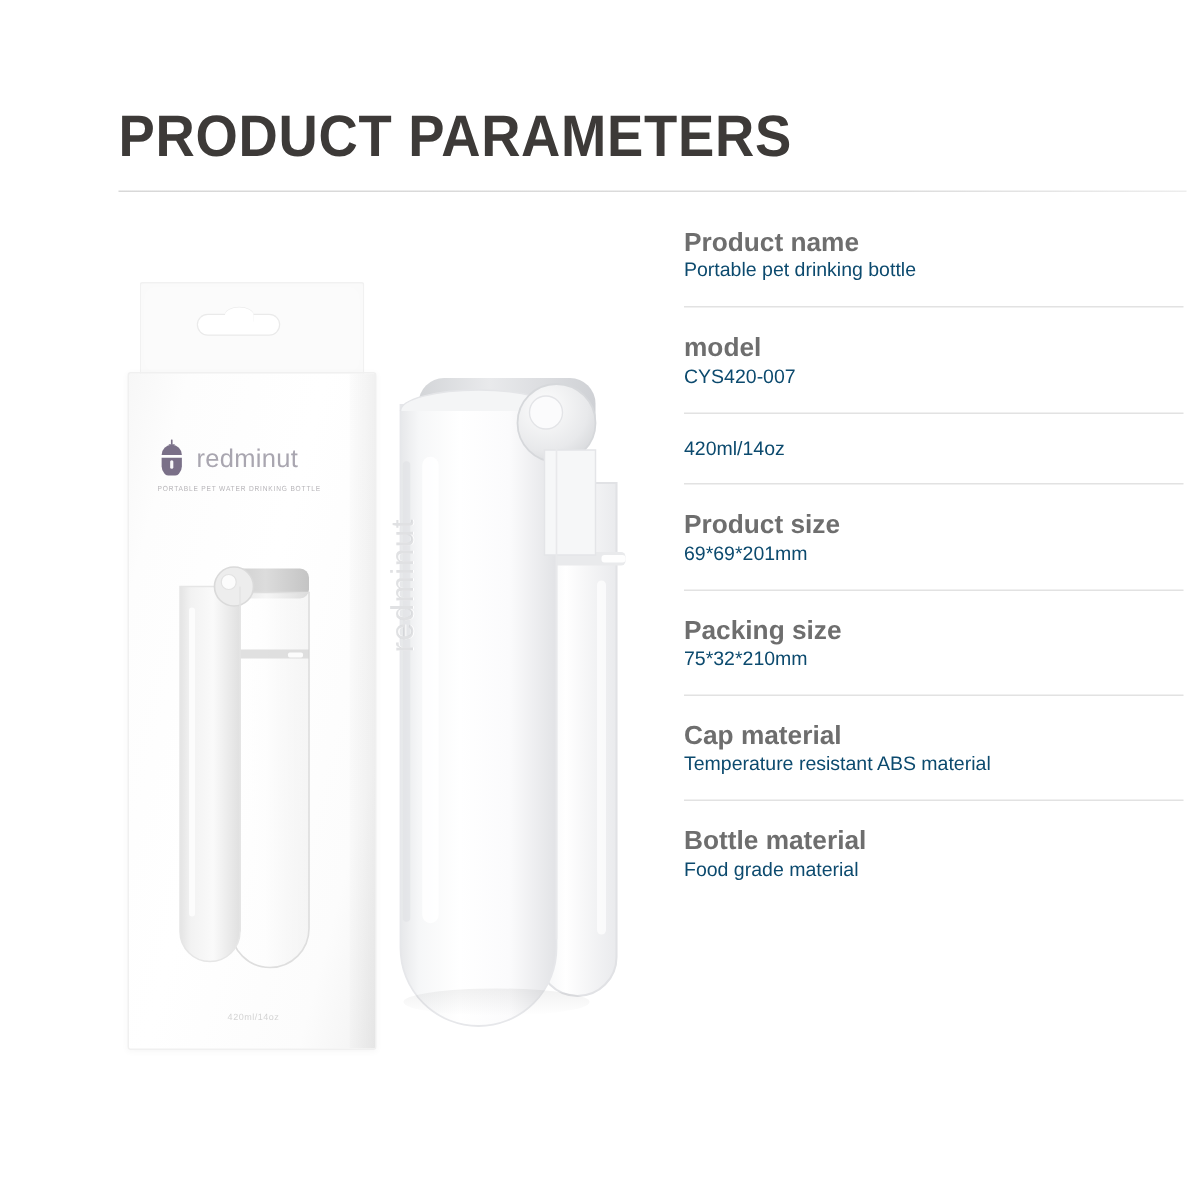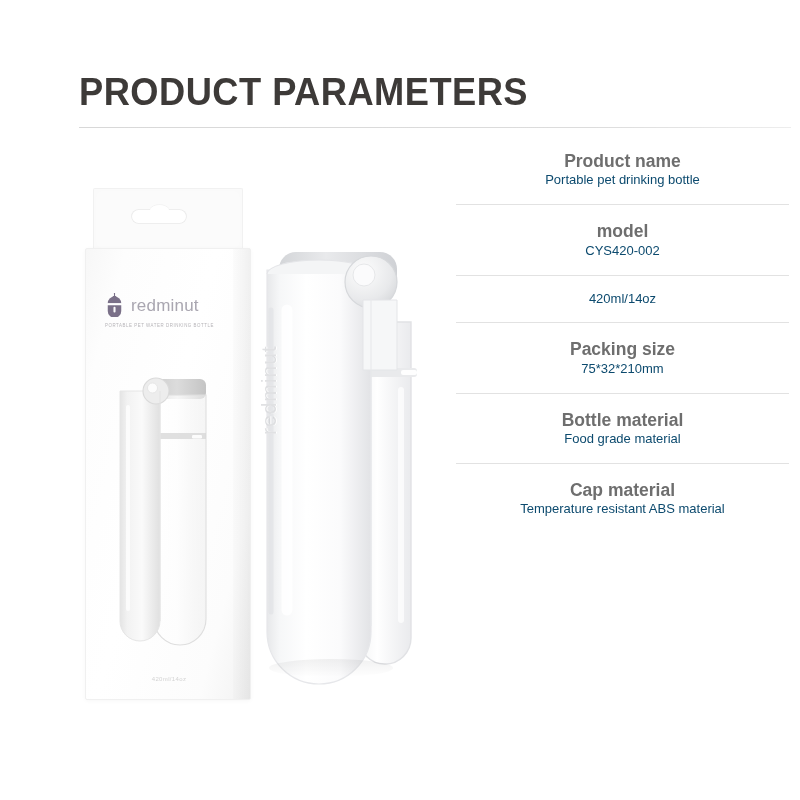--- a/index.html
+++ b/index.html
@@ -204,21 +204,21 @@
   }
 
   
   .spec-list {
     position: absolute;
     left: 433px;
     top: 150px;
     width: 333px;
   }
 
-  .spec-row { position: relative; padding: 0 0 15px 0; text-align: center; }
+  .spec-row { position: relative; padding: 0 0 15px 0; }
   .spec-row + .spec-row { padding-top: 16px; }
   .spec-row + .spec-row::before {
     content: "";
     position: absolute;
     left: 0;
     top: 0;
     width: 100%;
     height: 1px;
     background: #e2e2e2;
   }
@@ -384,37 +384,41 @@
 
   <div class="spec-list">
 
     <div class="spec-row">
       <div class="spec-label">Product name</div>
       <div class="spec-value">Portable pet drinking bottle</div>
     </div>
 
     <div class="spec-row">
       <div class="spec-label">model</div>
-      <div class="spec-value">CYS420-002</div>
+      <div class="spec-value">CYS420-007</div>
     </div>
 
     <div class="spec-row">
       <div class="spec-value">420ml/14oz</div>
     </div>
 
+    <div class="spec-row">
+      <div class="spec-label">Product size</div>
+      <div class="spec-value">69*69*201mm</div>
+    </div>
 
     <div class="spec-row">
       <div class="spec-label">Packing size</div>
       <div class="spec-value">75*32*210mm</div>
     </div>
 
     <div class="spec-row">
+      <div class="spec-label">Cap material</div>
+      <div class="spec-value">Temperature resistant ABS material</div>
+    </div>
+
+    <div class="spec-row">
       <div class="spec-label">Bottle material</div>
       <div class="spec-value">Food grade material</div>
     </div>
 
-    <div class="spec-row">
-      <div class="spec-label">Cap material</div>
-      <div class="spec-value">Temperature resistant ABS material</div>
-    </div>
-
   </div>
 </div>
 
 </body></html>

